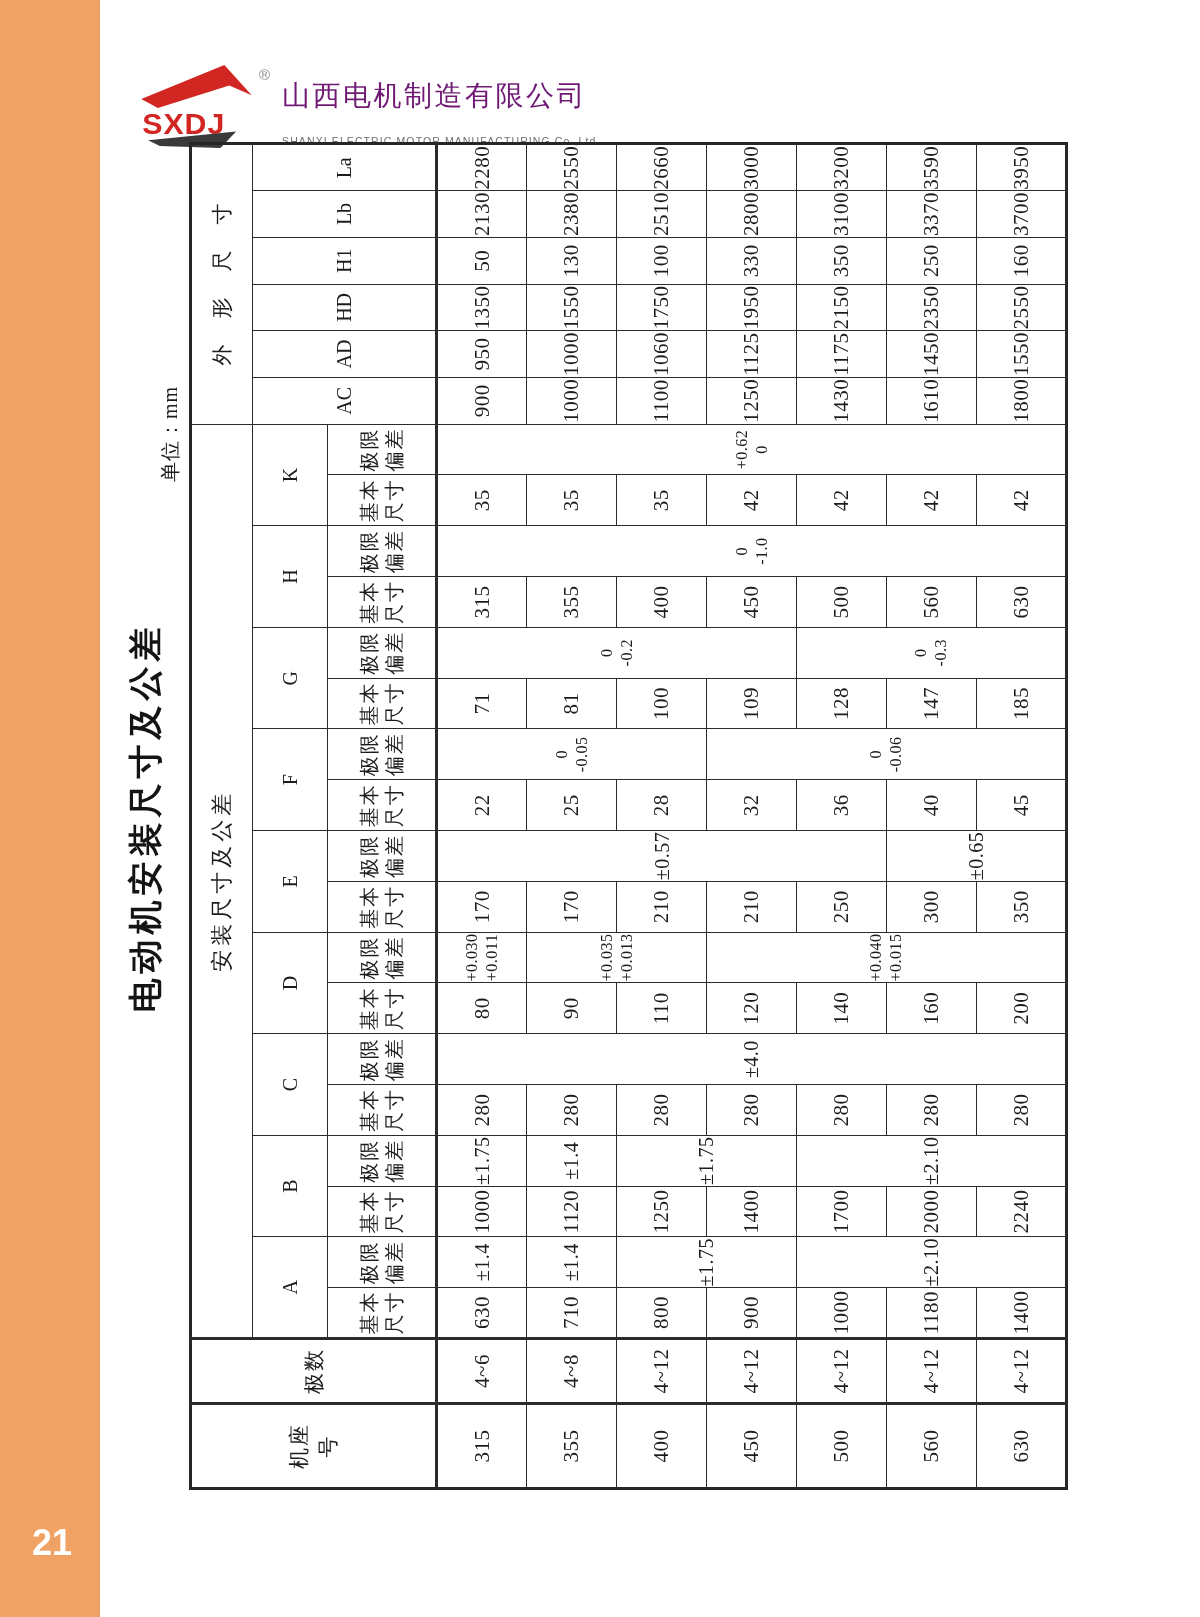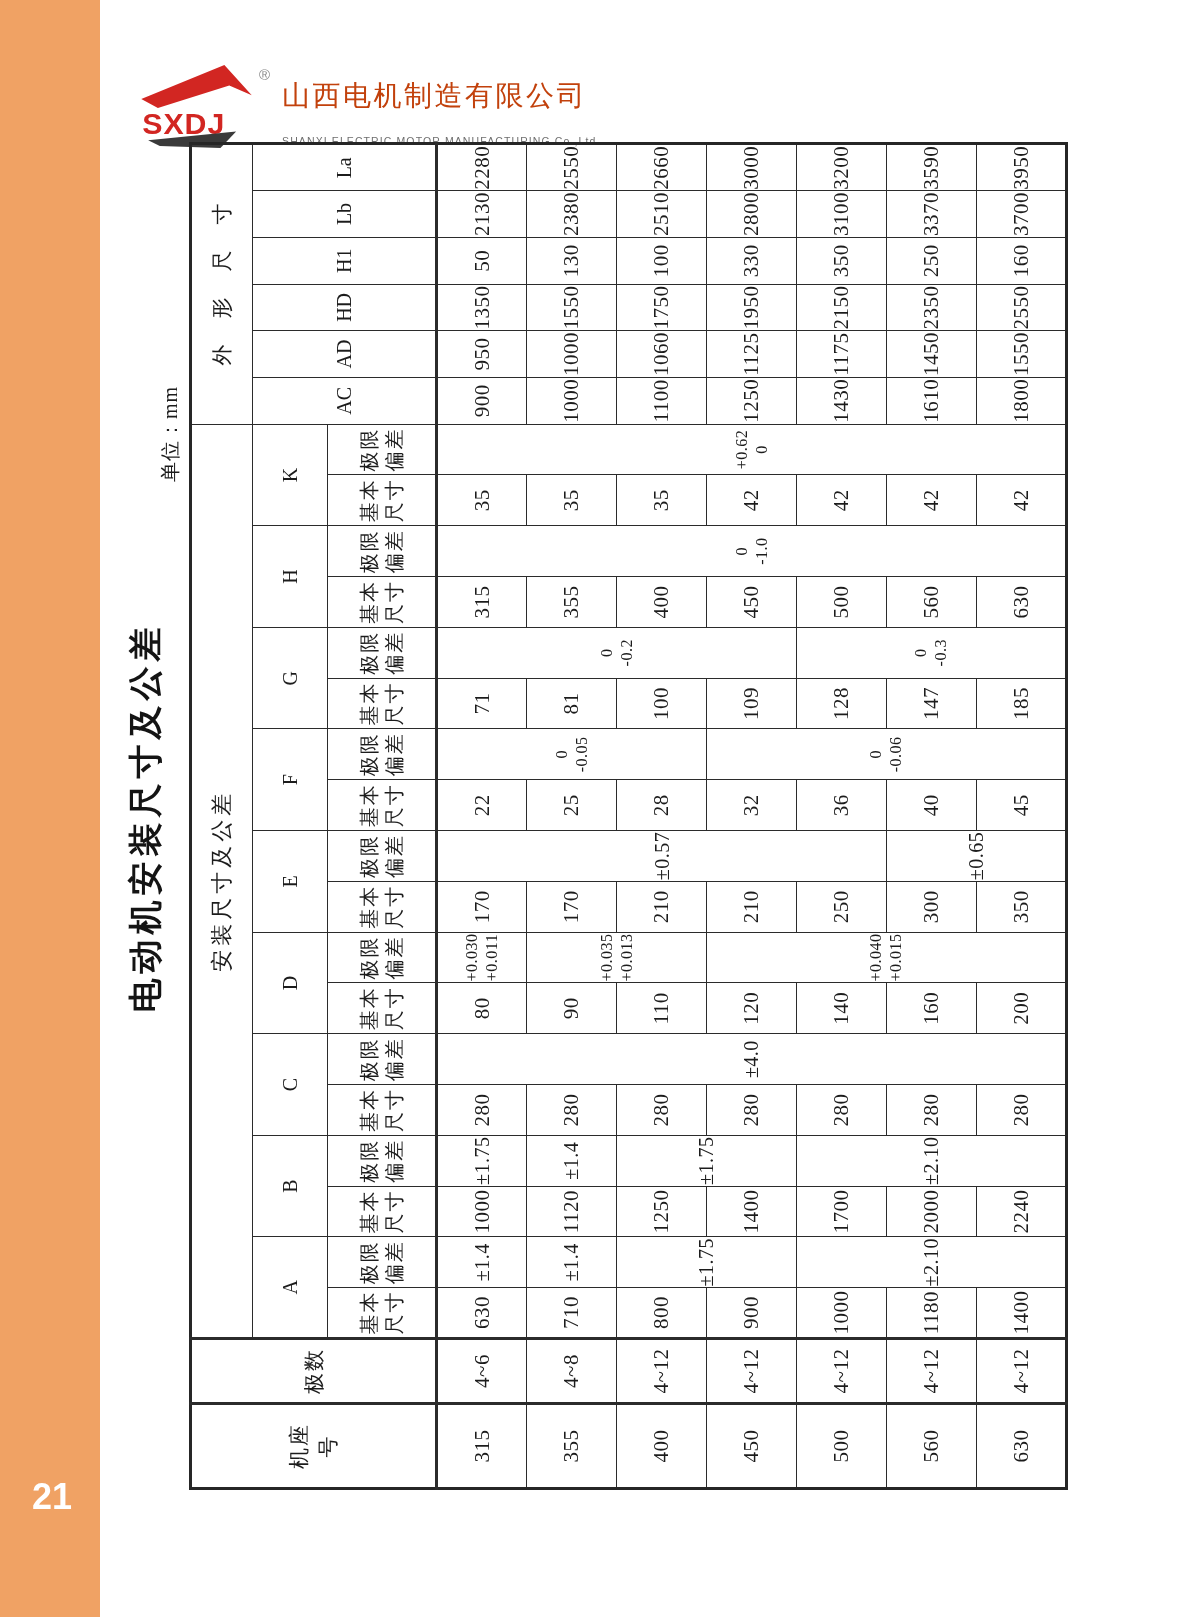--- a/index.html
+++ b/index.html
@@ -1,27 +1,27 @@
 <!DOCTYPE html>
 <html><head>
 <meta charset="utf-8">
 <style>
   html,body{margin:0;padding:0;background:#e8e8e8;}
   .page{position:relative;width:1200px;height:1617px;background:#ffffff;overflow:hidden;
         font-family:"Liberation Serif","DejaVu Serif",serif;color:#1c1c1c;}
   
   .sideband{position:absolute;left:0;top:0;width:100px;height:1617px;background:#F0A264;}
-  .pagenum{position:absolute;left:0;top:1476px;width:72px;text-align:right;
+  .pagenum{position:absolute;left:0;top:1522px;width:72px;text-align:right;
            font:700 36px "Liberation Sans",sans-serif;color:#ffffff;}
   
   .logo{position:absolute;left:138px;top:60px;display:flex;align-items:flex-start;}
   .logo svg{display:block;}
   .reg{font:400 15px "Liberation Sans",sans-serif;color:#8a8a8a;margin:6px 0 0 3px;}
   .company{margin-left:12px;padding-top:17px;}
-  .company-cn{font:400 28px "Liberation Sans",sans-serif;color:#c2410c;letter-spacing:2.5px;}
+  .company-cn{font:400 28px "Liberation Sans",sans-serif;color:#701a75;letter-spacing:2.5px;}
   .company-en{font:400 10.5px "Liberation Sans",sans-serif;color:#6e6e6e;letter-spacing:1.1px;margin-top:20px;}
   
   .rot{position:absolute;left:119px;top:1490px;width:1345px;height:952px;
        transform:rotate(-90deg);transform-origin:0 0;}
   .doc-title{position:absolute;top:4px;left:0;width:1345px;text-align:center;
              font:700 34px "Liberation Sans",sans-serif;color:#141414;letter-spacing:5px;}
   .unit{position:absolute;top:38px;left:1008px;font-size:20px;color:#1c1c1c;letter-spacing:1px;}
   
   table.dim{position:absolute;top:70px;left:0;width:1345px;border-collapse:collapse;
             table-layout:fixed;border:3px solid #262626;}

